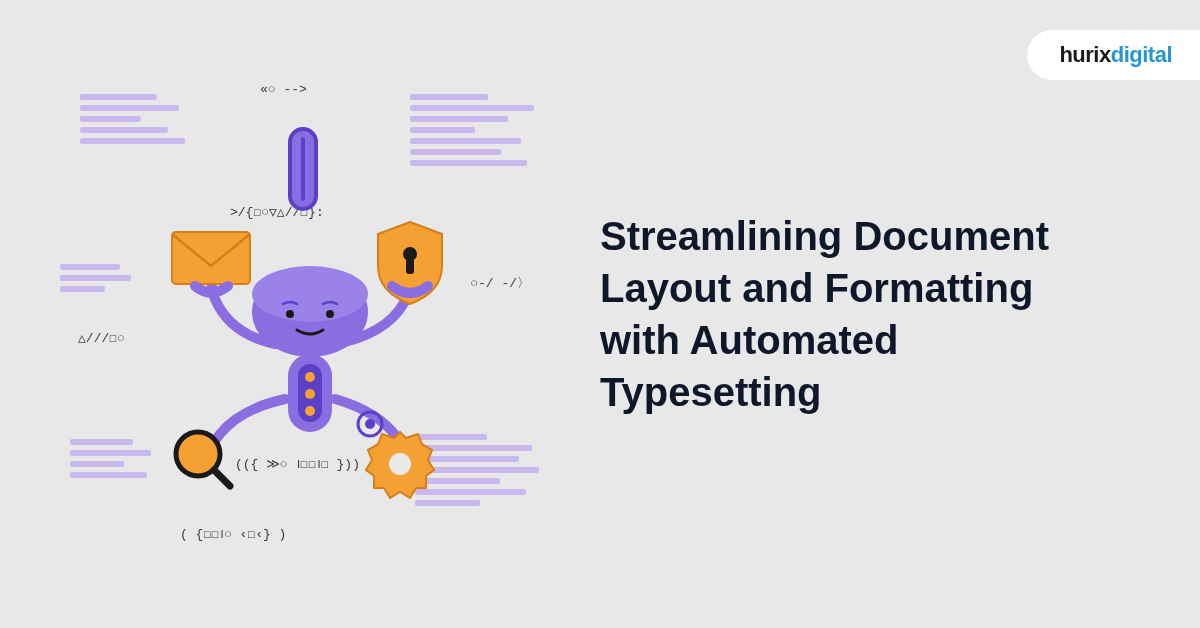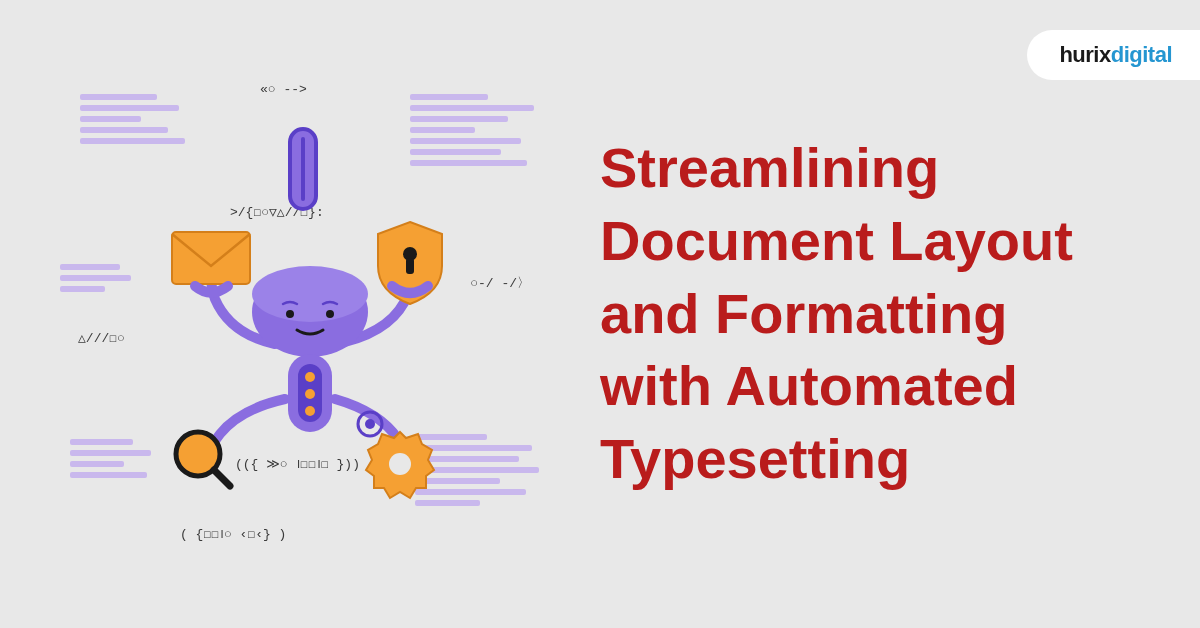--- a/index.html
+++ b/index.html
@@ -38,24 +38,24 @@
       flex: 0 0 500px;
       height: 520px;
       position: relative;
     }
     .headline {
       flex: 1;
       padding-left: 40px;
       padding-right: 40px;
     }
     .headline-text {
-      font-size: 56px;
+      font-size: 40px;
       line-height: 1.3;
       font-weight: 700;
-      color: #b91c1c;
+      color: #0f172a;
     }
     
     .robot-svg {
       position: absolute;
       top: 50%;
       left: 50%;
       transform: translate(-50%, -50%);
     }
     .code-line {
       position: absolute;

